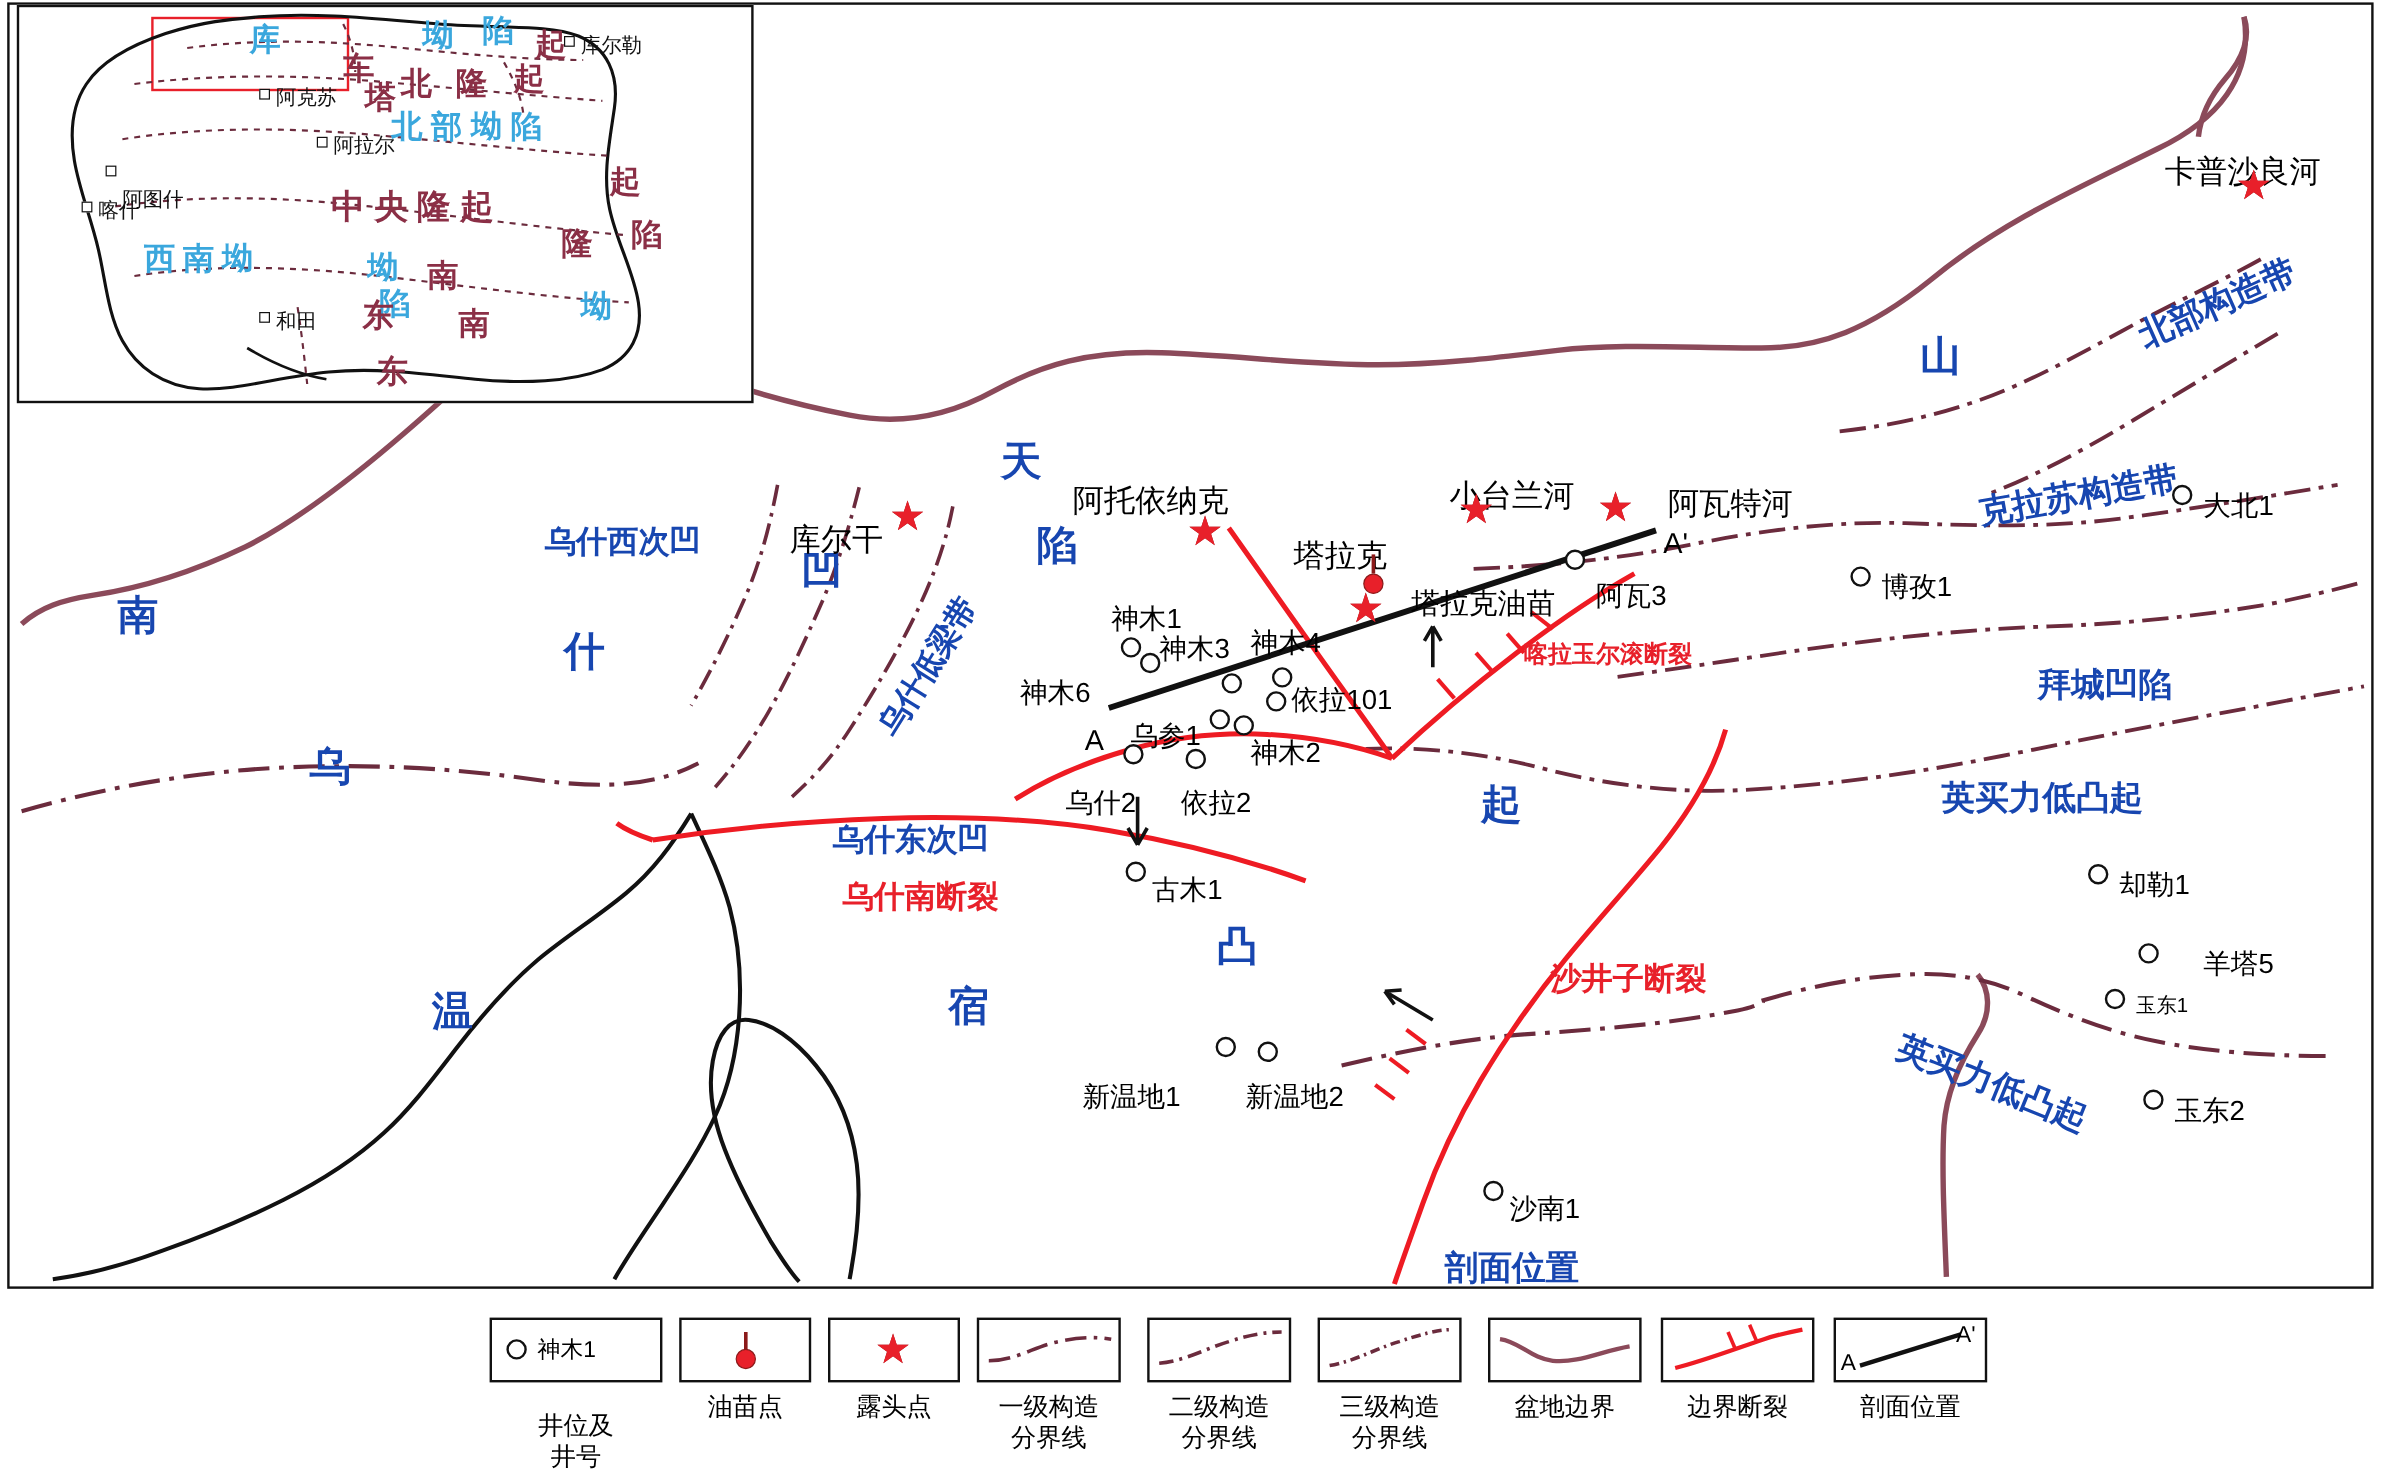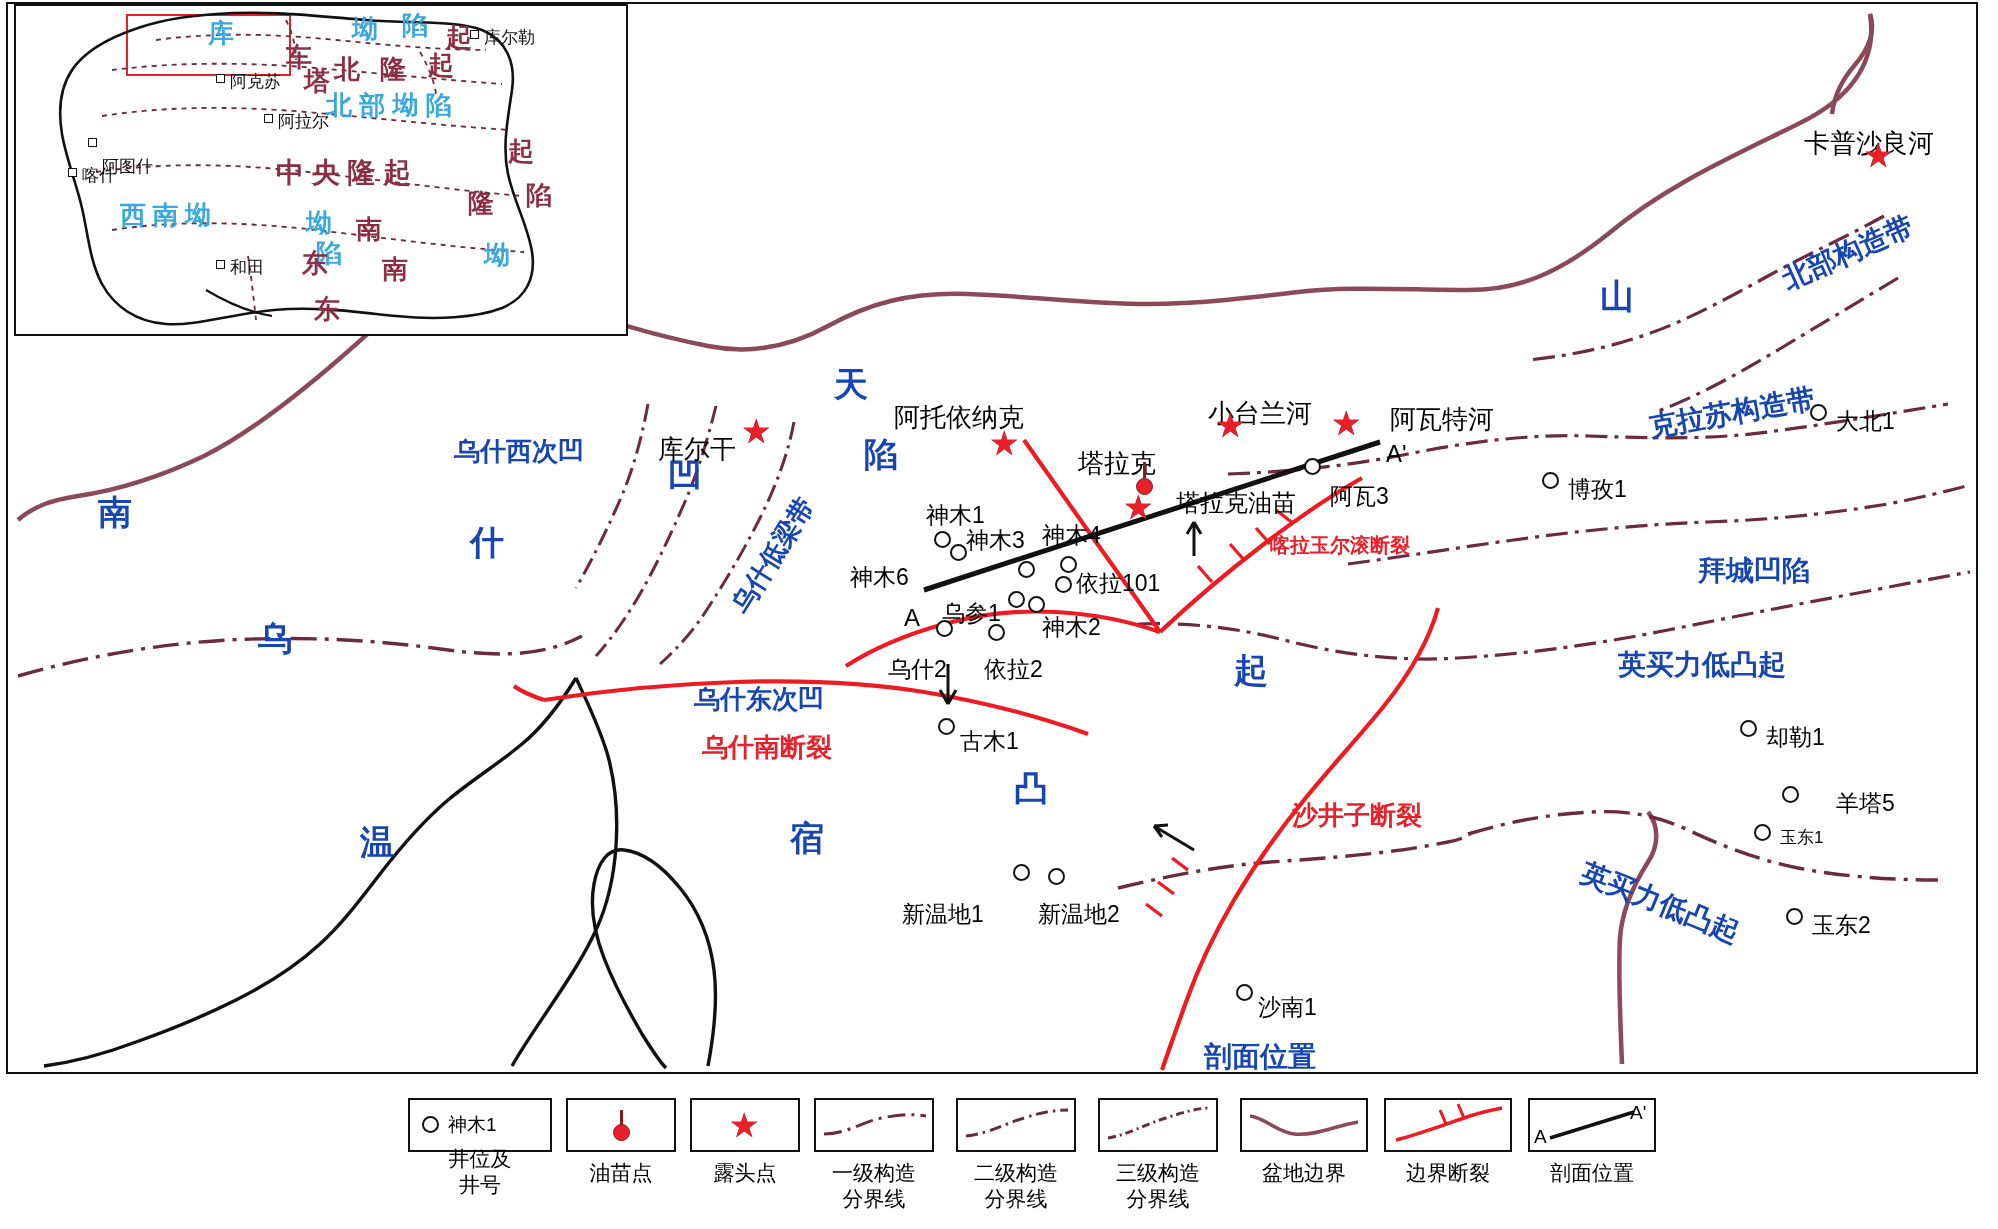--- a/index.html
+++ b/index.html
@@ -249,21 +249,21 @@
         <div class="inset-txt ins-dark" style="left: 214px; top: 250px; font-size: 17px;">和田</div>
       </div>
   </div>
 
   <div class="legend">
 
     <div class="lgbox" style="left:0;width:144px;">
       <div class="well" style="left:12px;top:16px;"></div>
       <div class="lb black sm" style="left:38px;top:12px;">神木1</div>
     </div>
-    <div class="lgcap" style="left:-6px;top:48px;width:156px;text-align:center;">井位及<br>井号</div>
+    <div class="lgcap" style="left:-6px;top:78px;width:156px;text-align:center;">井位及<br>井号</div>
 
     <div class="lgbox" style="left:158px;width:110px;">
       <div class="seep-stem" style="left:52px;top:10px;height:16px;background:#8b1a1a;"></div>
       <div class="seep" style="left:45px;top:24px;"></div>
     </div>
     <div class="lgcap" style="left:150px;top:62px;width:126px;">油苗点</div>
 
     <div class="lgbox" style="left:282px;width:110px;">
       <div class="star" style="left:37px;top:8px;">★</div>
     </div>

